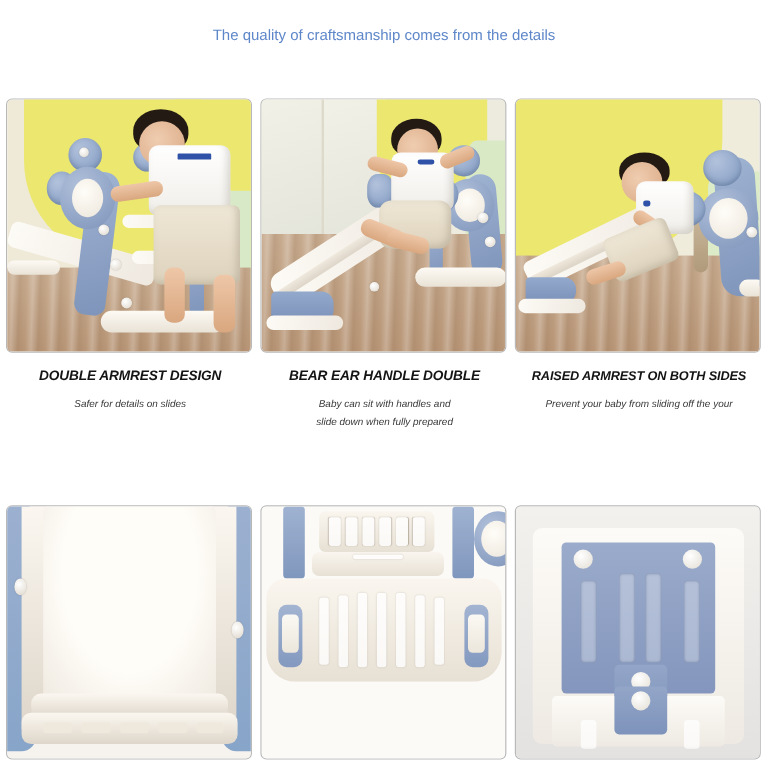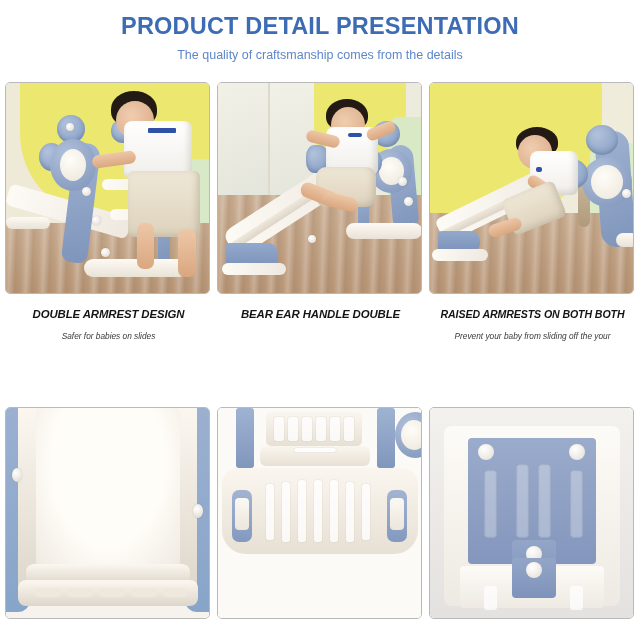--- a/index.html
+++ b/index.html
@@ -267,21 +267,20 @@
   .p6-slot {
     position:absolute;
     background: rgba(255,255,255,.72);
     border-radius: 3px;
   }
 </style>
 </head>
 <body>
 
 <div class="header">
-  <div class="title">PRODUCT DETAIL PRESENTATION</div>
   <div class="subtitle">The quality of craftsmanship comes from the details</div>
 </div>
 
 <div class="grid">
 
   <div class="row">
 
     <div class="cell">
       <div class="photo">
         <div class="scene">
@@ -313,21 +312,21 @@
           <div class="head" style="left:110px;top:18px;width:38px;height:38px;"></div>
           <div class="shirt" style="left:118px;top:38px;width:68px;height:58px;"></div>
           <div class="shirt-logo" style="left:142px;top:45px;width:28px;height:5px;"></div>
           <div class="limb" style="left:86px;top:70px;width:44px;height:13px;transform:rotate(-8deg);"></div>
           <div class="pants" style="left:122px;top:88px;width:72px;height:66px;"></div>
           <div class="limb" style="left:131px;top:140px;width:17px;height:46px;"></div>
           <div class="limb" style="left:172px;top:146px;width:18px;height:48px;"></div>
         </div>
       </div>
       <div class="cap-title">DOUBLE ARMREST DESIGN</div>
-      <div class="cap-body">Safer for babies on slides</div>
+      <div class="cap-body">Safer for details on slides</div>
     </div>
 
     <div class="cell">
       <div class="photo">
         <div class="scene">
           <div class="wall-cream" style="background:#edeade;"></div>
           <div class="window-pane" style="left:-4px;top:-4px;width:56px;height:120px;"></div>
           <div class="window-pane" style="left:50px;top:-4px;width:52px;height:120px;"></div>
           <div class="wall-yellow-blob" style="left:96px;top:-14px;width:92px;height:108px;border-radius:0 0 65% 55%;"></div>
           <div class="wall-yellow-blob" style="left:170px;top:34px;width:42px;height:86px;background:#d9e9c5;border-radius:22% 0 0 0;"></div>
@@ -357,20 +356,21 @@
           <div class="shirt" style="left:108px;top:44px;width:52px;height:48px;"></div>
           <div class="shirt-logo" style="left:130px;top:50px;width:14px;height:4px;border-radius:2px;"></div>
           <div class="limb" style="left:88px;top:50px;width:34px;height:12px;transform:rotate(14deg);"></div>
           <div class="limb" style="left:148px;top:42px;width:30px;height:12px;transform:rotate(-22deg);"></div>
           <div class="pants" style="left:98px;top:84px;width:60px;height:40px;border-radius:10px;"></div>
           <div class="limb" style="left:82px;top:104px;width:38px;height:15px;transform:rotate(22deg);"></div>
           <div class="limb" style="left:104px;top:112px;width:36px;height:14px;transform:rotate(14deg);"></div>
         </div>
       </div>
       <div class="cap-title">BEAR EAR HANDLE DOUBLE</div>
+      <div class="cap-body">Baby can sit with handles and<br>slide down when fully prepared</div>
     </div>
 
     <div class="cell">
       <div class="photo">
         <div class="scene">
           <div class="wall-cream" style="background:#f0ecdc;"></div>
           <div class="wall-yellow-blob" style="left:-10px;top:-10px;width:182px;height:156px;border-radius:0 0 72% 20%;"></div>
           <div class="wall-yellow-blob" style="left:160px;top:60px;width:48px;height:72px;background:#dcebc8;border-radius:20% 0 0 0;"></div>
           <div class="floor-wood" style="height:80px;"></div>
 
@@ -393,21 +393,21 @@
 
           <div class="hair" style="left:86px;top:44px;width:42px;height:30px;"></div>
           <div class="head" style="left:88px;top:52px;width:34px;height:34px;"></div>
           <div class="shirt" style="left:100px;top:68px;width:48px;height:44px;"></div>
           <div class="shirt-logo" style="left:106px;top:84px;width:6px;height:5px;border-radius:2px;"></div>
           <div class="limb" style="left:96px;top:98px;width:32px;height:12px;transform:rotate(34deg);"></div>
           <div class="pants" style="left:76px;top:106px;width:56px;height:38px;transform:rotate(-22deg);"></div>
           <div class="limb" style="left:58px;top:138px;width:34px;height:13px;transform:rotate(-18deg);"></div>
         </div>
       </div>
-      <div class="cap-title tight">RAISED ARMRESTS ON BOTH BOTH</div>
+      <div class="cap-title tight">RAISED ARMREST ON BOTH SIDES</div>
       <div class="cap-body">Prevent your baby from sliding off the your</div>
     </div>
   </div>
 
   <div class="row" style="margin-top:63px;">
 
     <div class="cell">
       <div class="photo">
         <div class="scene">
           <div style="position:absolute;inset:0;background:#f6f3ee;"></div>

